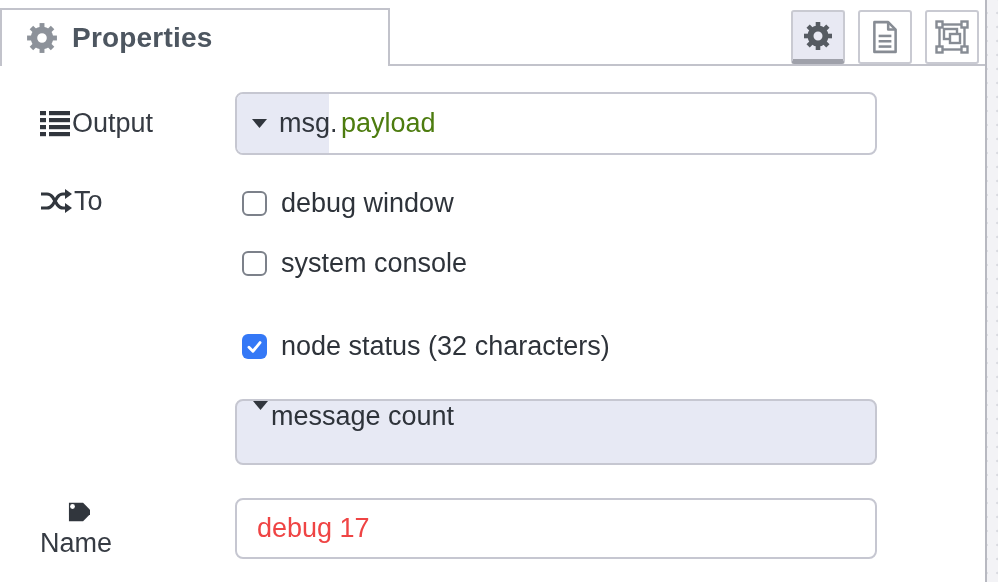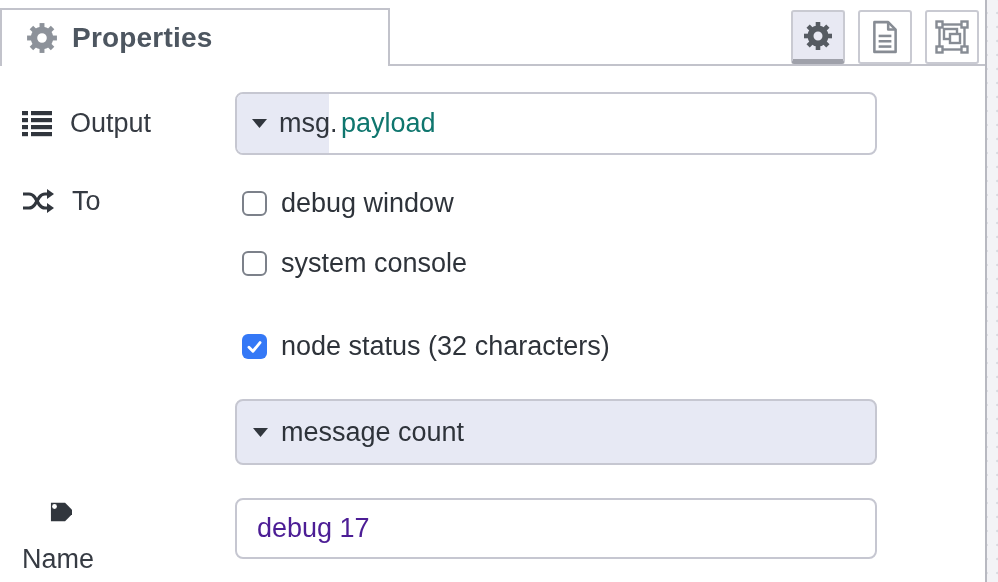--- a/index.html
+++ b/index.html
@@ -23,60 +23,60 @@
 
   .right-border { position:absolute; left:985px; top:0; width:2px; height:582px; background:#b8b9c1; }
   .right-strip  {
     position:absolute; left:987px; top:0; width:11px; height:582px; background:#f3f3f6;
     background-image:radial-gradient(circle, #d9dae0 1px, transparent 1.6px);
     background-size:11px 14px; background-position:5px 6px;
   }
 
   
   .row-label {
-    position:absolute; left:22px; display:flex; align-items:center; gap:18px;
+    position:absolute; left:40px; display:flex; align-items:center; gap:2px;
     color:#363b43; font-size:27px;
   }
   .lbl-output { top:92px;  height:63px; }
   .lbl-to     { top:186px; height:30px; }
   .lbl-name   { top:498px; height:61px;flex-direction:column; }
 
   .typed-input {
     position:absolute; left:235px; top:92px; width:642px; height:63px; box-sizing:border-box;
     border:2px solid #c6c7d1; border-radius:8px; background:#fff;
     display:flex; align-items:stretch; overflow:hidden;
   }
   .ti-button {
     width:92px; flex:none; background:#e7e9f4; cursor:pointer;
     display:flex; align-items:center; gap:12px; padding-left:15px; box-sizing:border-box;
     font-size:27px; color:#31363d;
   }
-  .ti-value { display:flex; align-items:center; padding-left:12px; font-size:27px; color:#0f766e; }
+  .ti-value { display:flex; align-items:center; padding-left:12px; font-size:27px; color:#4d7c0f; }
 
   .checkbox-row { position:absolute; left:242px; display:flex; align-items:center; gap:14px; cursor:pointer; }
   .cb-row-1 { top:188px; }
   .cb-row-2 { top:248px; }
   .cb-row-3 { top:331px; }
   .checkbox {
     width:25px; height:25px; box-sizing:border-box; border:2px solid #7c818a; border-radius:6px;
     background:#fff; flex:none; display:flex; align-items:center; justify-content:center;
   }
   .checkbox.checked { border:none; background:#3478f6; }
   .checkbox-label { font-size:27px; color:#2e333a; }
 
   .select-field {
     position:absolute; left:235px; top:399px; width:642px; height:66px; box-sizing:border-box;
     border:2px solid #c6c7d1; border-radius:8px; background:#e7e9f4; cursor:pointer;
-    display:flex; align-items:center; gap:13px; padding-left:16px; font-size:27px; color:#2e333a;
+    display:flex; gap:3px; padding-left:16px; font-size:27px; color:#2e333a;
   }
 
   .text-input {
     position:absolute; left:235px; top:498px; width:642px; height:61px; box-sizing:border-box;
     border:2px solid #c6c7d1; border-radius:8px; background:#fff;
-    display:flex; align-items:center; padding-left:20px; font-size:27px; color:#4c1d95;
+    display:flex; align-items:center; padding-left:20px; font-size:27px; color:#ef4444;
   }
 
   .icon { display:inline-flex; flex:none; }
 </style>
 </head>
 <body>
 
 <div class="screen">
 
   <div class="tab">

